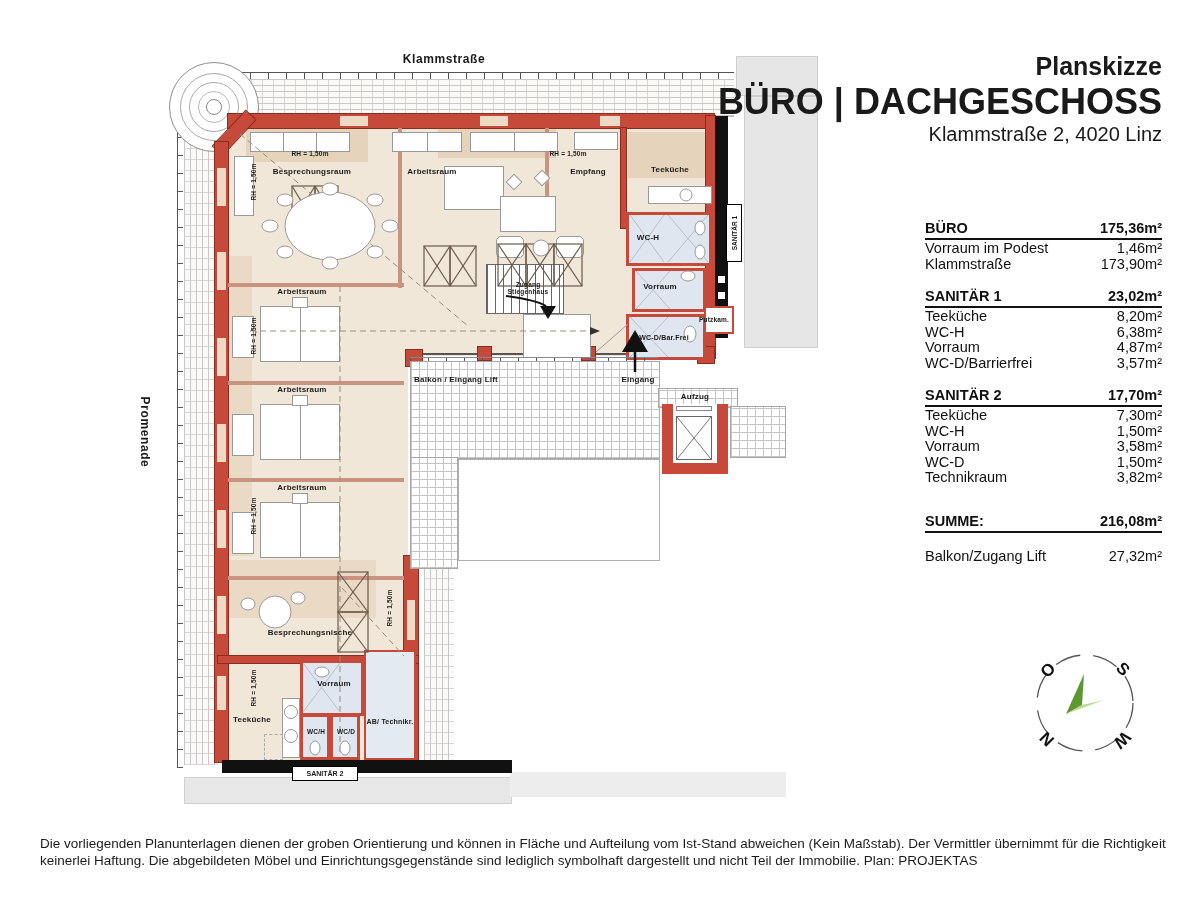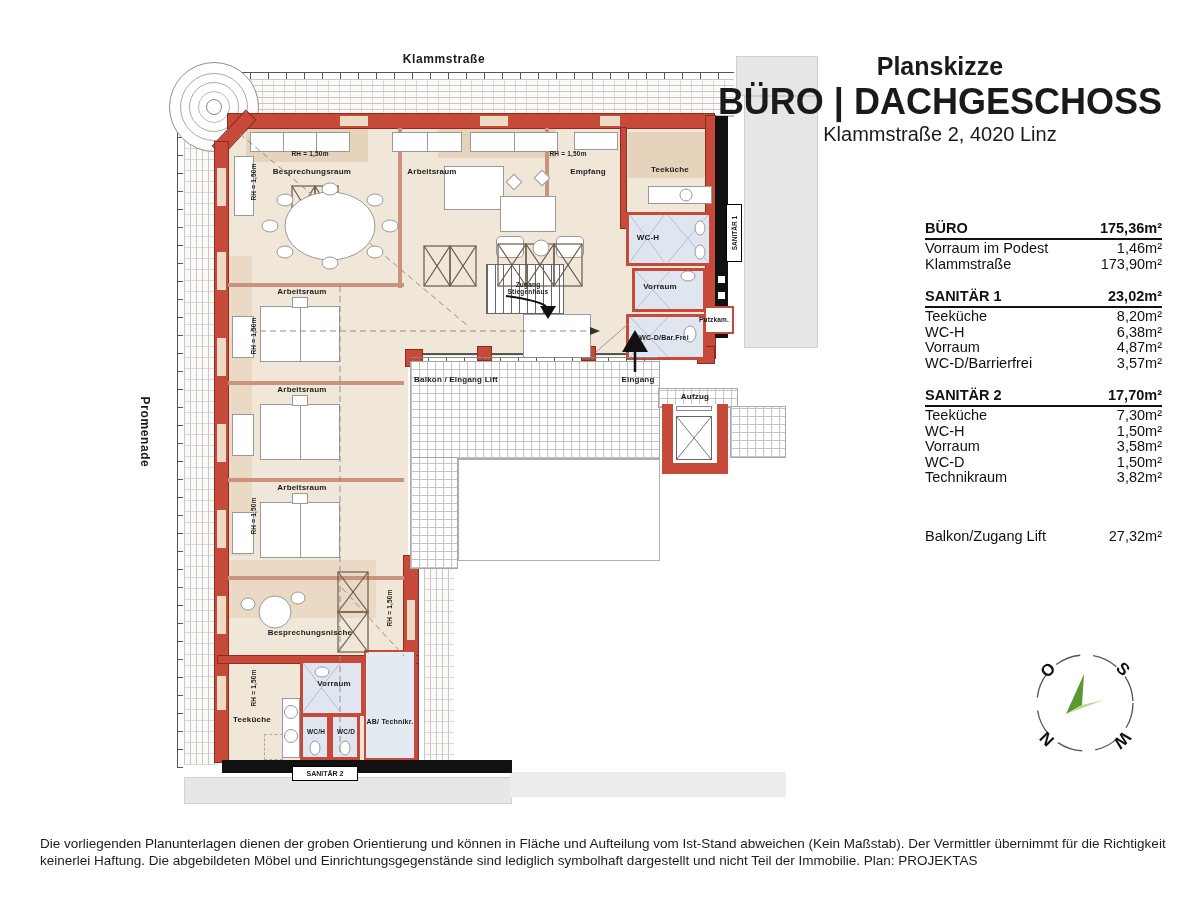--- a/index.html
+++ b/index.html
@@ -41,21 +41,21 @@
       transform:translate(-50%,-50%);text-align:center;letter-spacing:.2px;color:#1a1a1a;line-height:1.15;}
   .lb.sm{font-size:6.5px;}
   .lb.md{font-size:7px;}
   .lb.big{font-size:12px;letter-spacing:.6px;transform:translate(-50%,-50%);}
   .vert{writing-mode:vertical-rl;transform:translate(-50%,-50%) rotate(180deg);}
   .boxlab{position:absolute;background:#fff;border:1px solid #000;display:flex;
       align-items:center;justify-content:center;font-weight:bold;}
   
   .circ{position:absolute;border-radius:50%;border:1px solid #8f8f8f;background:#fff;}
   
-  #header{position:absolute;right:38px;top:52px;text-align:center;}
+  #header{position:absolute;right:38px;top:52px;text-align:right;}
   #header .t1{font-size:25px;font-weight:bold;line-height:1.15;}
   #header .t2{font-size:36px;font-weight:bold;line-height:1.15;}
   #header .t3{font-size:20px;margin-top:1px;}
   
   #area-table{position:absolute;left:925px;top:221px;width:237px;}
   .trow{display:flex;justify-content:space-between;font-size:14.5px;height:15.5px;
         line-height:15.5px;color:#111;}
   .trow.row-header{font-weight:bold;border-bottom:2px solid #111;height:17px;margin-bottom:1px;}
   .trow.row-gap{height:17px;}
   .trow.row-biggap{height:28px;}
@@ -405,20 +405,24 @@
       <div class="trow row-item">
         <span class="tlabel">Technikraum</span>
         <span class="tvalue">3,82m²</span>
       </div>
 
       <div class="trow row-biggap">
         <span class="tlabel"></span>
         <span class="tvalue"></span>
       </div>
 
+      <div class="trow row-header">
+        <span class="tlabel">SUMME:</span>
+        <span class="tvalue">216,08m²</span>
+      </div>
 
       <div class="trow row-gapsmall">
         <span class="tlabel"></span>
         <span class="tvalue"></span>
       </div>
 
       <div class="trow row-item">
         <span class="tlabel">Balkon/Zugang Lift</span>
         <span class="tvalue">27,32m²</span>
       </div>

